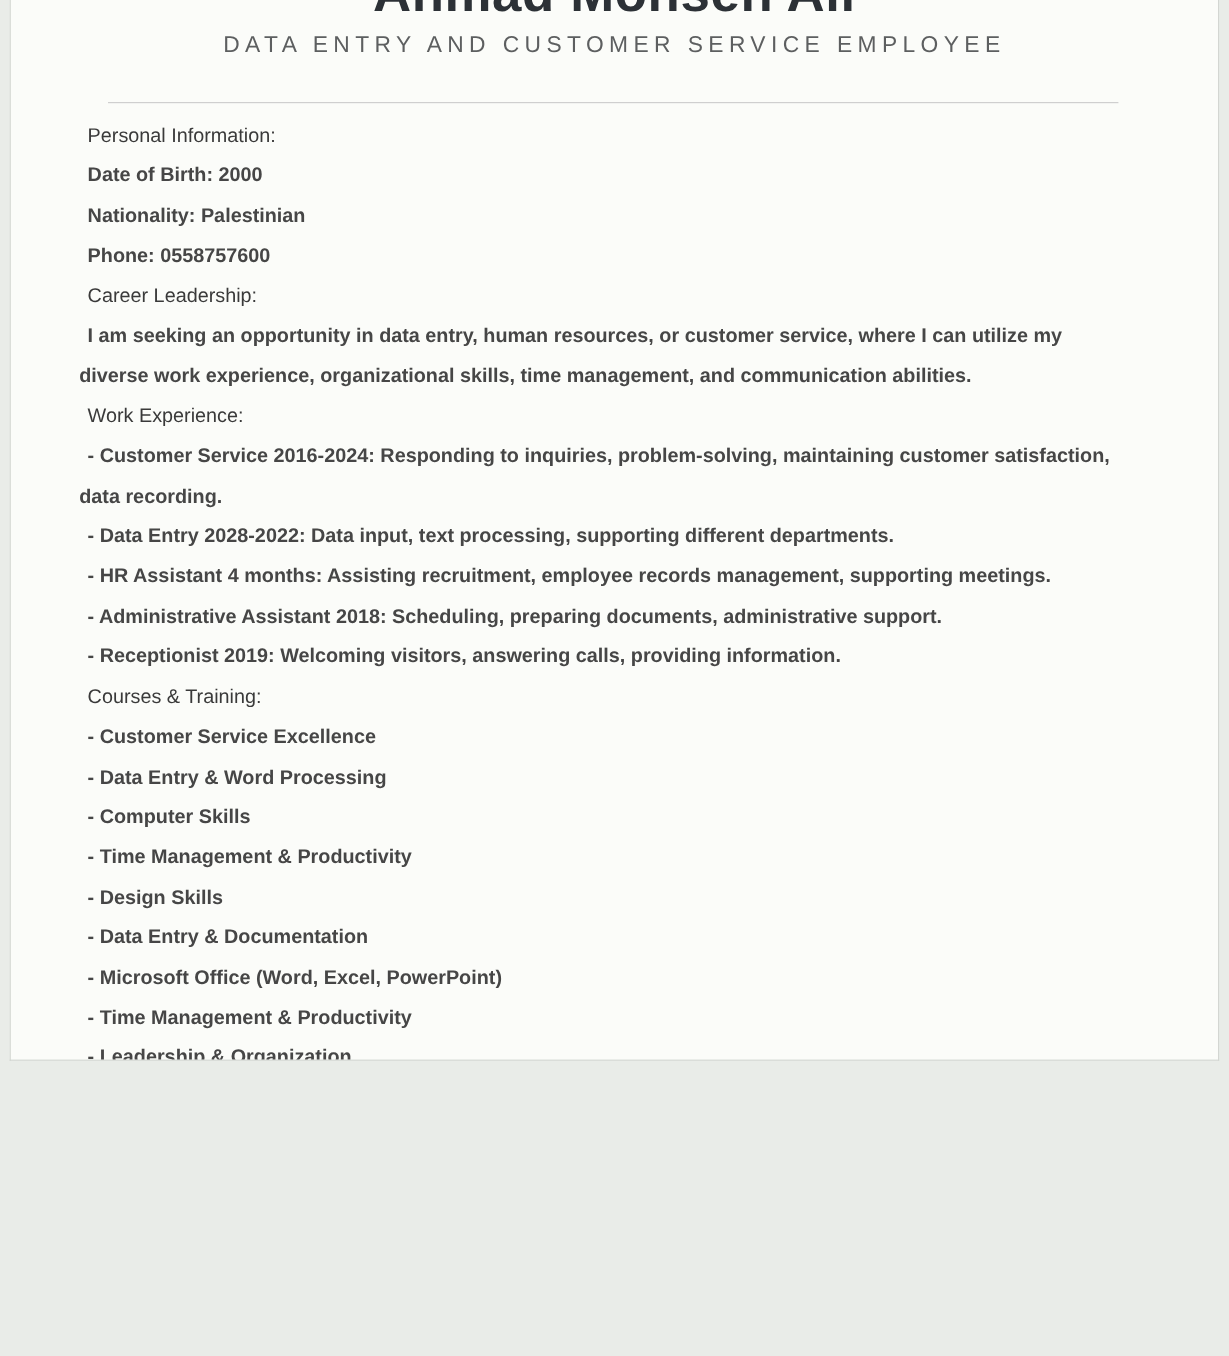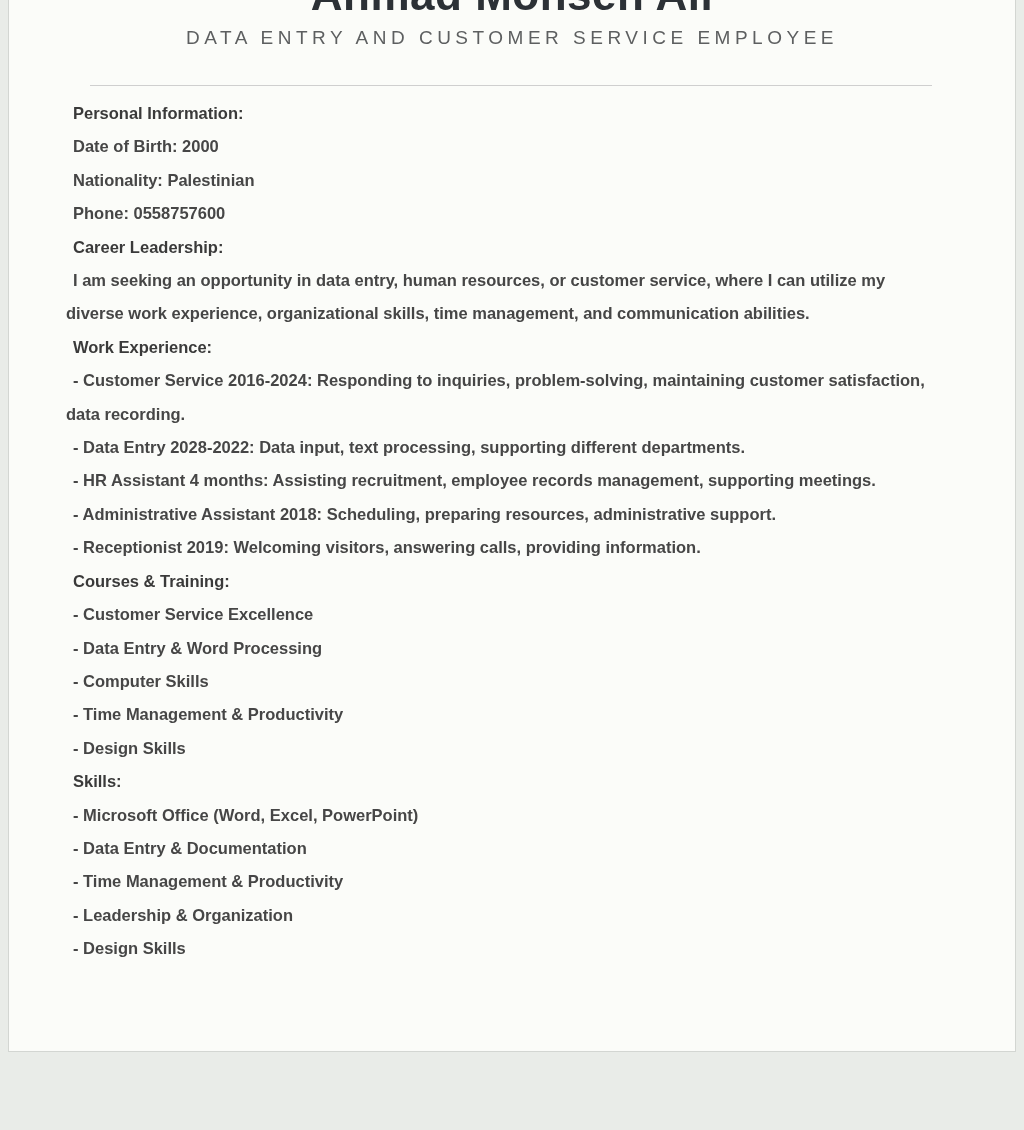--- a/index.html
+++ b/index.html
@@ -10,21 +10,21 @@
     height: 1130px;
     overflow: hidden;
     background: #e9ece8;
     font-family: "Liberation Sans", sans-serif;
   }
   .document {
     position: absolute;
     left: 8px;
     top: 0;
     width: 1008px;
-    height: 1052px;
+    height: 884px;
     background: #fbfcf9;
     border-left: 1px solid #d3d6d2;
     border-right: 1px solid #d3d6d2;
     border-bottom: 1px solid #d3d6d2;
     overflow: hidden;
   }
   header { text-align: center; }
   h1.name {
     margin: -27px 0 0 0;
     font-size: 44px;
@@ -48,21 +48,21 @@
     border-top: 1px solid #cfcfcf;
     margin: 33px 83px 0 81px;
   }
   .content {
     padding: 11px 86px 0 57px;
     color: #454545;
     font-size: 16.5px;
   }
   .content h2 {
     font-size: 16.5px;
-    font-weight: 700;
+    font-weight: 400;
     color: #3a3a3a;
     margin: 0;
     line-height: 33.4px;
     text-indent: 7px;
   }
   .content p {
     margin: 0;
     line-height: 33.4px;
     text-indent: 7px;
     color: #464646;
@@ -94,36 +94,35 @@
     <section>
       <h2>Career Leadership:</h2>
       <p class="wrap">I am seeking an opportunity in data entry, human resources, or customer service, where I can utilize my diverse work experience, organizational skills, time management, and communication abilities.</p>
     </section>
 
     <section>
       <h2>Work Experience:</h2>
       <p class="wrap">- Customer Service 2016-2024: Responding to inquiries, problem-solving, maintaining customer satisfaction, data recording.</p>
       <p class="wrap">- Data Entry 2028-2022: Data input, text processing, supporting different departments.</p>
       <p class="wrap">- HR Assistant 4 months: Assisting recruitment, employee records management, supporting meetings.</p>
-      <p class="wrap">- Administrative Assistant 2018: Scheduling, preparing resources, administrative support.</p>
+      <p class="wrap">- Administrative Assistant 2018: Scheduling, preparing documents, administrative support.</p>
       <p class="wrap">- Receptionist 2019: Welcoming visitors, answering calls, providing information.</p>
     </section>
 
     <section>
       <h2>Courses &amp; Training:</h2>
       <p>- Customer Service Excellence</p>
       <p>- Data Entry &amp; Word Processing</p>
       <p>- Computer Skills</p>
       <p>- Time Management &amp; Productivity</p>
       <p>- Design Skills</p>
     </section>
 
     <section>
-      <h2>Skills:</h2>
+      <p>- Data Entry &amp; Documentation</p>
       <p>- Microsoft Office (Word, Excel, PowerPoint)</p>
-      <p>- Data Entry &amp; Documentation</p>
       <p>- Time Management &amp; Productivity</p>
       <p>- Leadership &amp; Organization</p>
       <p>- Design Skills</p>
     </section>
 
   </main>
 </div>
 
 </body></html>

